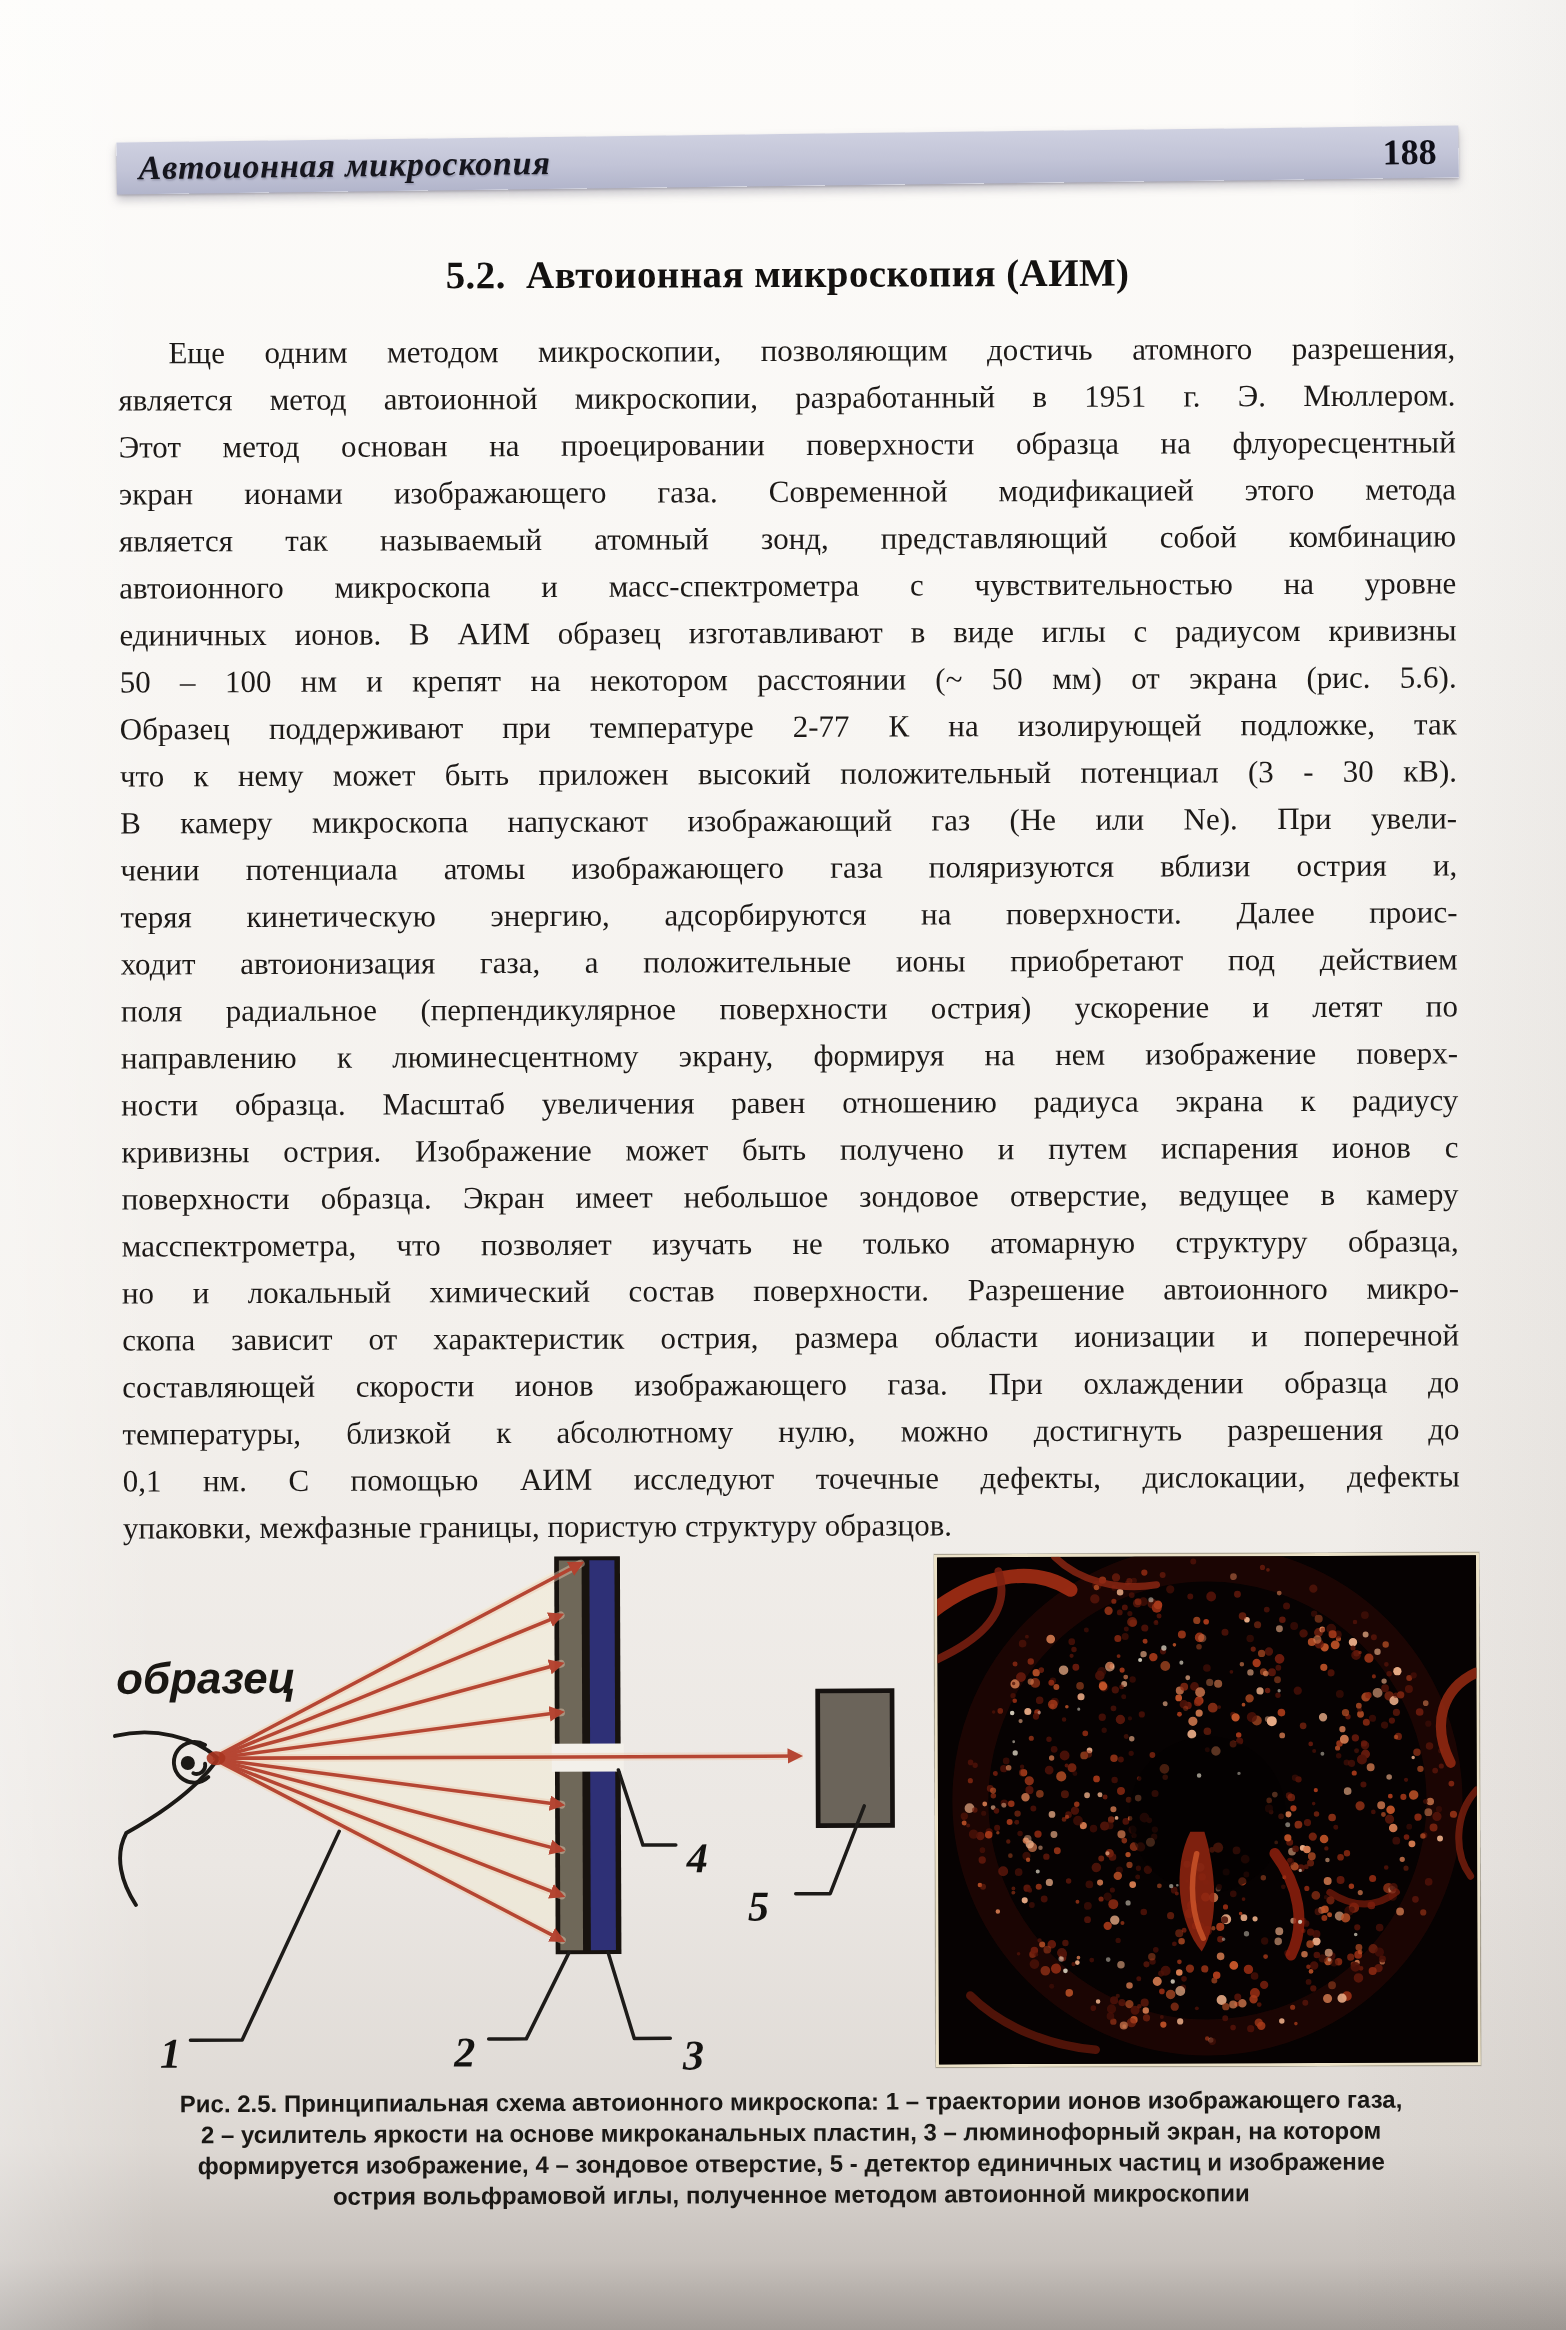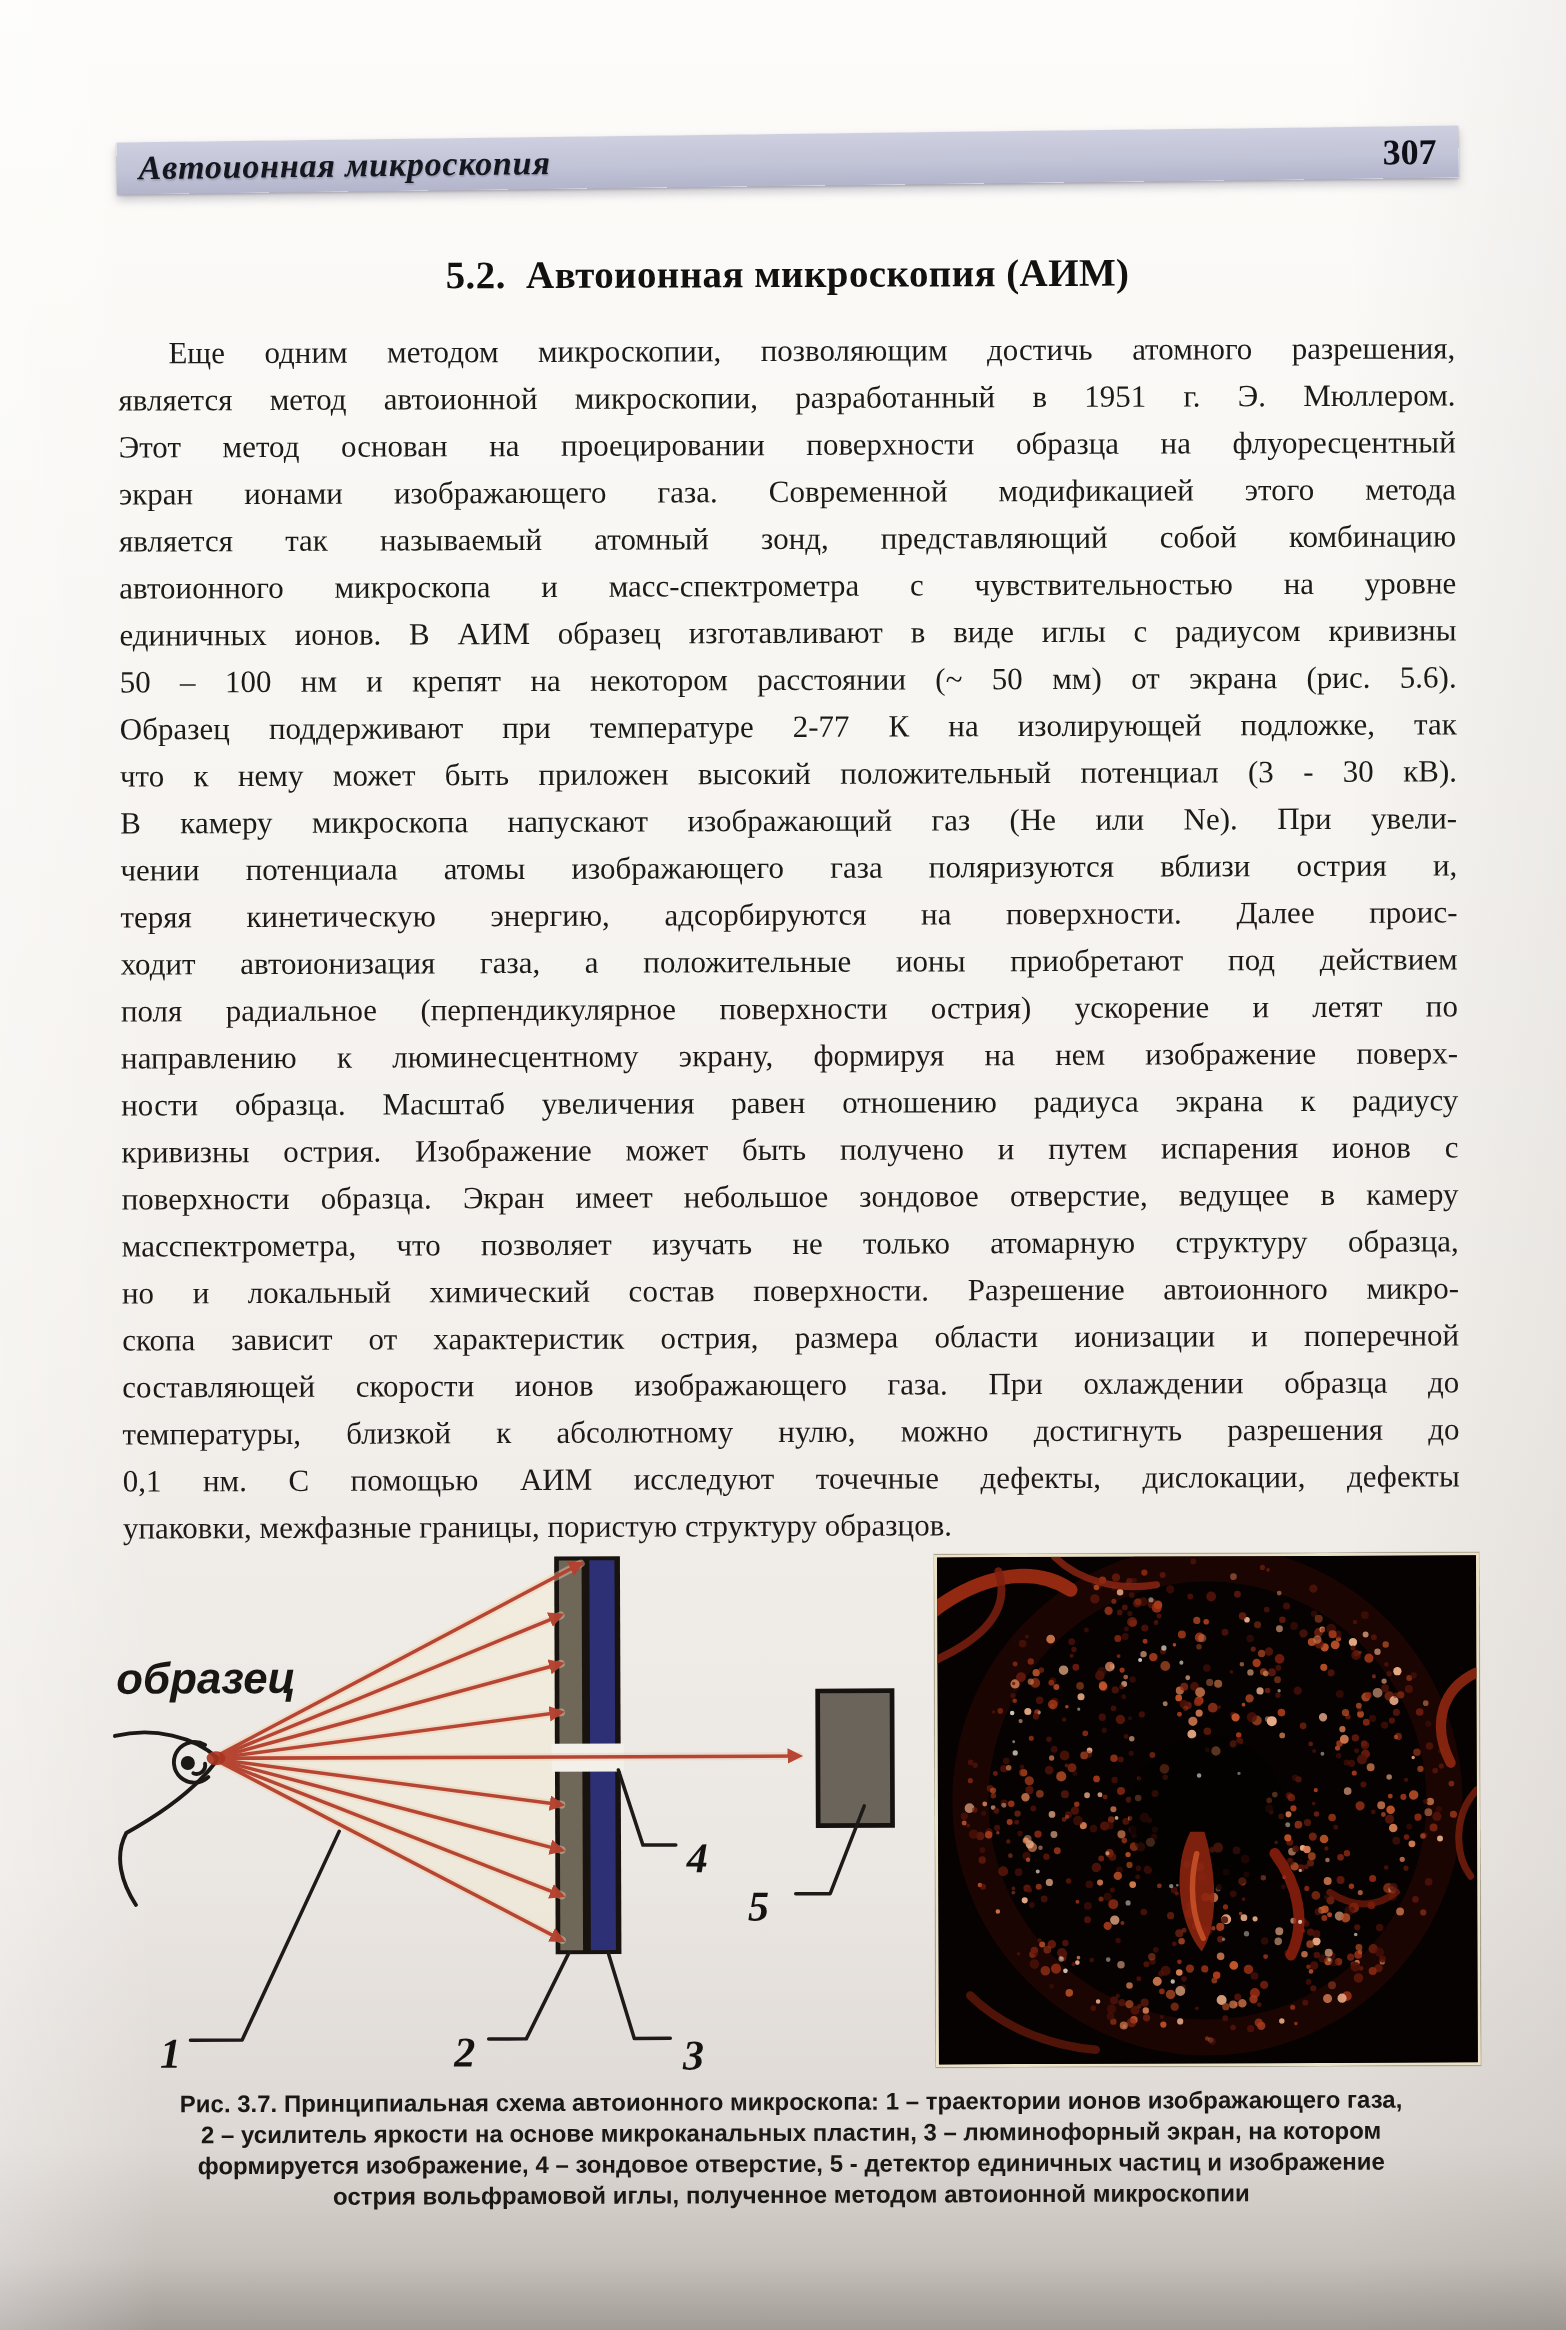--- a/index.html
+++ b/index.html
@@ -42,21 +42,21 @@
     font:700 24px "Liberation Sans",sans-serif;color:#1a1815;line-height:31px;}
   .caption .lead{font-weight:700;}
 </style>
 </head>
 <body>
 
 <div class="page-rot">
 
   <div class="header-bar">
     <span class="running-title">Автоионная микроскопия</span>
-    <span class="page-number">307</span>
+    <span class="page-number">188</span>
   </div>
 
   <div class="section-title">5.2.&nbsp; Автоионная микроскопия (АИМ)</div>
 
   <div class="body-text">
     <div class="bl first">Еще одним методом микроскопии, позволяющим достичь атомного разрешения,</div>
     <div class="bl">является метод автоионной микроскопии, разработанный в 1951 г. Э. Мюллером.</div>
     <div class="bl">Этот метод основан на проецировании поверхности образца на флуоресцентный</div>
     <div class="bl">экран ионами изображающего газа. Современной модификацией этого метода</div>
     <div class="bl">является так называемый атомный зонд, представляющий собой комбинацию</div>
@@ -898,20 +898,20 @@
         <circle cx="384.5" cy="277.5" r="2.2" fill="#d8d0bf" opacity="0.50"></circle>
         <circle cx="272.8" cy="55.2" r="3.3" fill="#d8d0bf" opacity="0.55"></circle>
         <circle cx="94.9" cy="199.3" r="2.9" fill="#d8d0bf" opacity="0.94"></circle>
         <circle cx="364.0" cy="489.5" r="2.3" fill="#d8d0bf" opacity="0.46"></circle>
         <circle cx="129.5" cy="198.6" r="2.2" fill="#d8d0bf" opacity="0.46"></circle>
         <circle cx="532.9" cy="484.0" r="2.3" fill="#d8d0bf" opacity="0.73"></circle>
       </svg>
   </div>
 
   <div class="caption">
-    <div><span class="lead">Рис. 3.7.</span><span> Принципиальная схема автоионного микроскопа: 1 – траектории ионов изображающего газа,</span></div>
+    <div><span class="lead">Рис. 2.5.</span><span> Принципиальная схема автоионного микроскопа: 1 – траектории ионов изображающего газа,</span></div>
     <div>2 – усилитель яркости на основе микроканальных пластин, 3 – люминофорный экран, на котором</div>
     <div>формируется изображение, 4 – зондовое отверстие, 5 - детектор единичных частиц и изображение</div>
     <div>острия вольфрамовой иглы, полученное методом автоионной микроскопии</div>
   </div>
 
 </div>
 
 
 </body></html>

